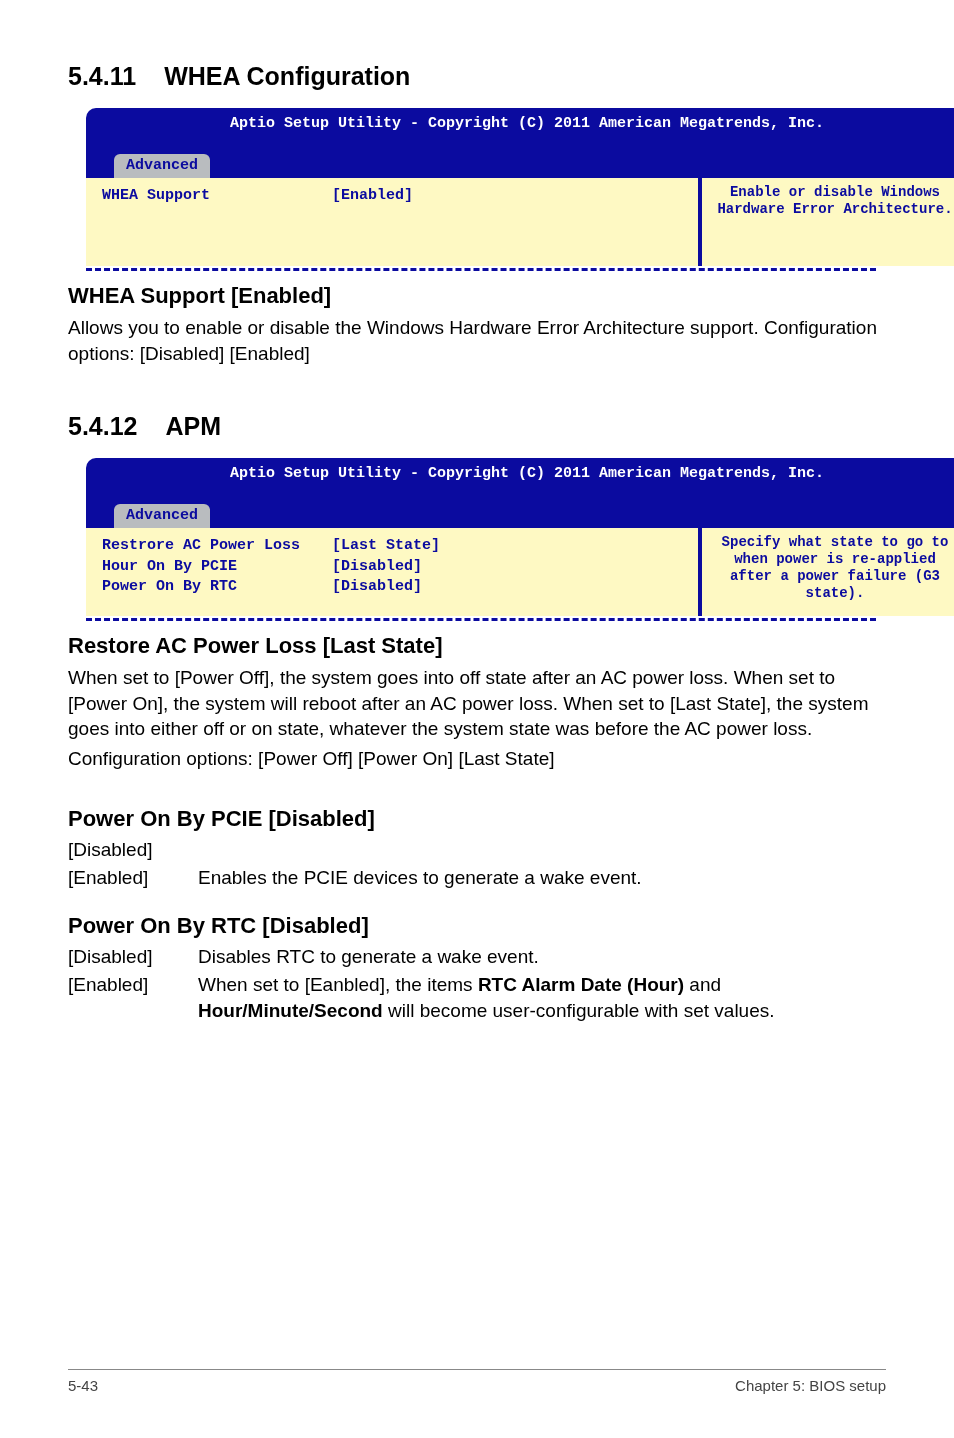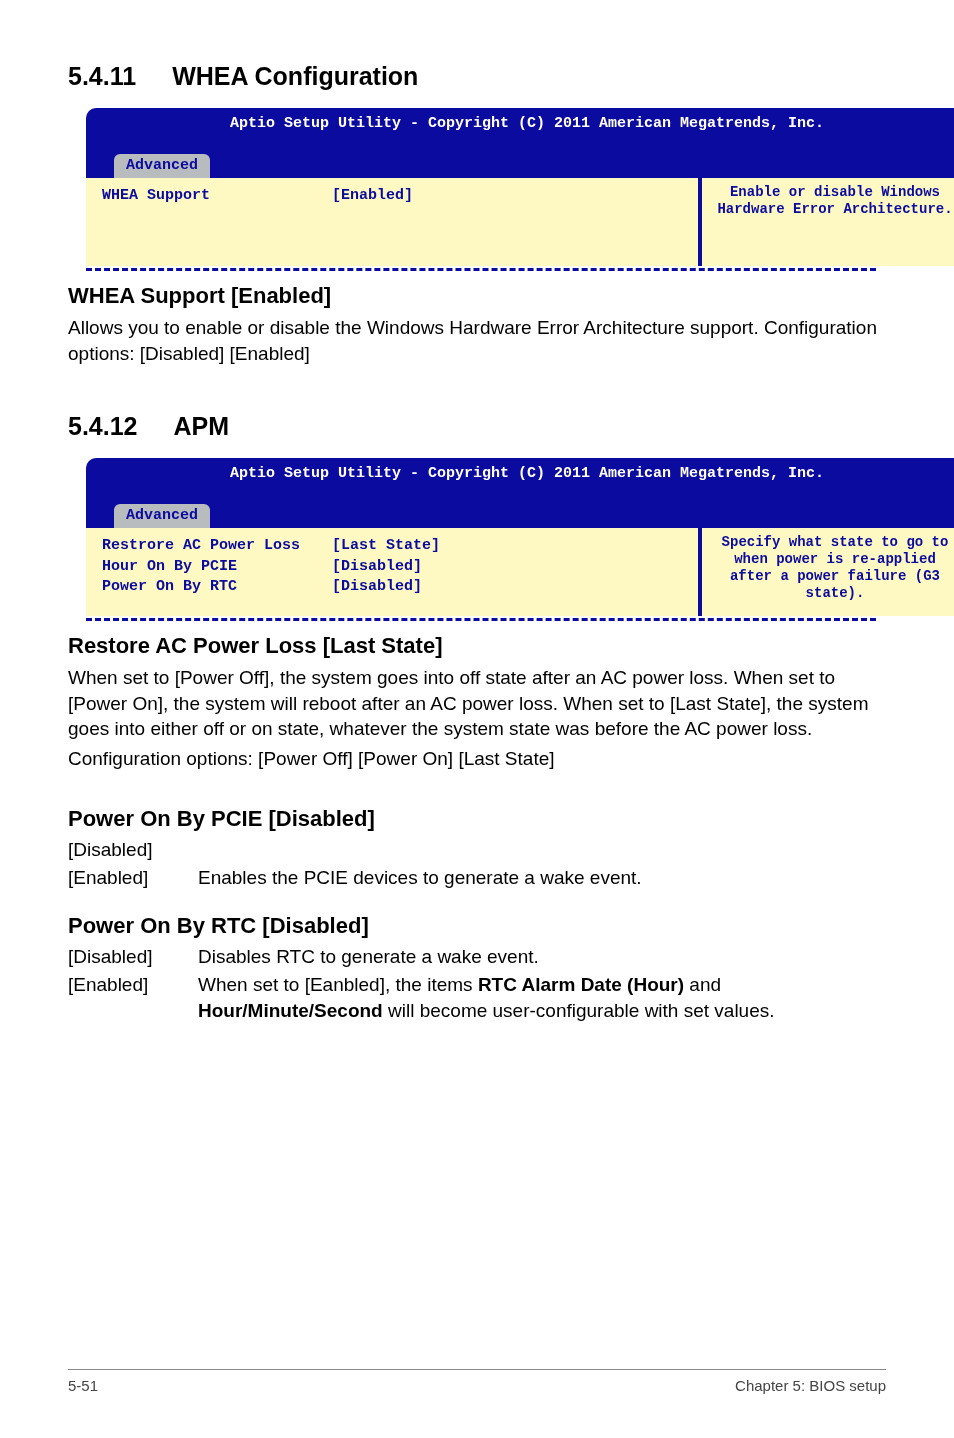--- a/index.html
+++ b/index.html
@@ -12,21 +12,21 @@
     position: relative;
     font-size: 19px;
     line-height: 1.35;
   }
 
   .sec-num-title {
     font-size: 25px;
     font-weight: bold;
     margin-bottom: 14px;
   }
-  .sec-num { display: inline-block; margin-right: 36px; text-align: right; }
+  .sec-num { display: inline-block; margin-right: 28px; text-align: right; }
 
   
   .bios-wrap {
     margin: 0 0 0 18px;
   }
   .bios-box {
     width: 882px;
     background: #0b0b9f;
     border-top-left-radius: 10px;
     border-top-right-radius: 10px;
@@ -198,15 +198,15 @@
   <div class="opt-val">Disables RTC to generate a wake event.</div>
 </div>
 <div class="opt-row">
   <div class="opt-key">[Enabled]</div>
   <div class="opt-val">
     <span>When set to [Eanbled], the items </span><b>RTC Alarm Date (Hour)</b><span> and </span><b>Hour/Minute/Second</b><span> will become user-configurable with set values.</span>
   </div>
 </div>
 
 <div class="footer">
-  <span>5-51</span>
+  <span>5-43</span>
   <span>Chapter 5: BIOS setup</span>
 </div>
 
 </body></html>

